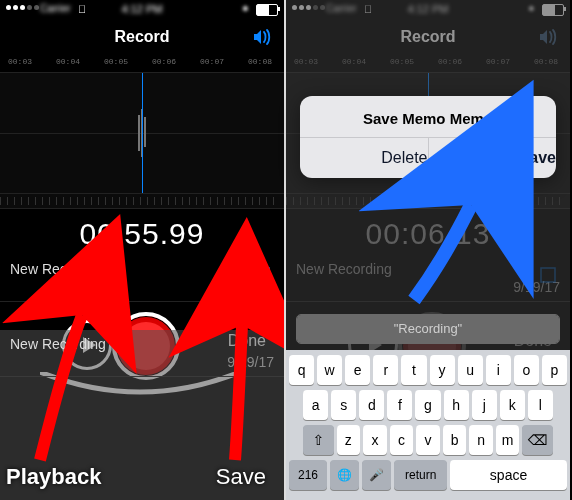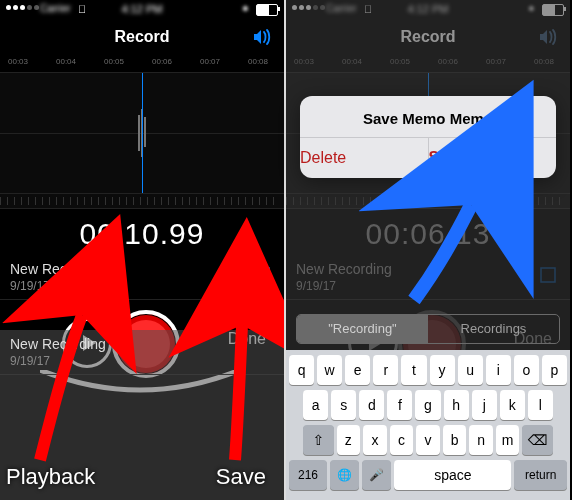--- a/index.html
+++ b/index.html
@@ -18,37 +18,37 @@
   .status .time{position:absolute;left:0;right:0;top:3px;text-align:center;filter:blur(2px);}
   .status .batt{position:absolute;right:6px;top:4px;width:20px;height:10px;border:1px solid #fff;border-radius:2px;}
   .status .batt::after{content:"";position:absolute;right:-3px;top:2px;width:2px;height:4px;background:#fff;}
   .status .batt i{display:block;height:100%;width:60%;background:#fff;}
   .status .bt{position:absolute;right:34px;top:2px;font-size:11px;filter:blur(1.5px);}
   
   .nav{position:relative;height:34px;text-align:center;color:#fff;}
   .nav .title{font-size:16px;font-weight:600;line-height:34px;}
   .nav .spk{position:absolute;right:10px;top:8px;color:#0a84ff;}
   
-  .ruler{position:relative;height:18px;color:#6b6b6b;font-size:8px;}
+  .ruler{position:relative;height:18px;color:#6b6b6b;font-size:8px;font-family:Liberation Mono, monospace;}
   .ruler span{position:absolute;top:3px;}
   
   .wave{position:relative;height:120px;background:#0b0b0b;border-top:1px solid #222;border-bottom:1px solid #222;}
   .wave .midline{position:absolute;left:0;right:0;top:50%;height:1px;background:#222;}
   .wave .cursor{position:absolute;left:50%;top:0;bottom:0;width:1px;background:#0a84ff;}
   .wave .blip{position:absolute;left:50%;top:30%;width:2px;height:40%;background:#777;transform:translateX(-1px);}
   .wave .blip.b2{left:calc(50% - 3px);height:30%;top:35%;}
   .wave .blip.b3{left:calc(50% + 3px);height:25%;top:37%;}
   .scrub{height:14px;background:#0b0b0b;border-bottom:1px solid #222;position:relative;}
   .scrub i{position:absolute;top:3px;width:1px;height:8px;background:#333;}
   
   .timer{text-align:center;color:#fff;font-size:30px;font-weight:300;padding:8px 0 4px;letter-spacing:1px;}
   
   .row{padding:6px 10px;color:#ddd;border-bottom:1px solid #222;}
   .row .name{font-size:14px;}
-  .row .date{font-size:12px;color:#888;margin-top:2px;}
+  .row .date{font-size:14px;color:#888;margin-top:2px;text-align:right;}
   .row .trim{position:absolute;right:12px;color:#0a84ff;}
   
   .controls{position:relative;height:90px;}
   .play{position:absolute;left:62px;top:18px;width:44px;height:44px;border:3px solid #fff;border-radius:50%;display:flex;align-items:center;justify-content:center;}
   .play svg{margin-left:3px;}
   .rec{position:absolute;left:50%;top:10px;width:60px;height:60px;margin-left:-30px;border:4px solid #fff;border-radius:50%;background:radial-gradient(circle,#ff0000 0%,#cc0000 80%);box-shadow:0 0 0 1px #000 inset;}
   .rec .inner{position:absolute;inset:6px;border-radius:50%;background:#ff2a2a;}
   .done{position:absolute;right:18px;top:30px;color:#fff;font-size:16px;}
   .done.dim{color:#7a7a7a;}
   
@@ -59,21 +59,21 @@
   
   .ann{position:absolute;color:#fff;font-size:22px;font-weight:400;text-shadow:0 0 4px #000;}
   
   .rdim{position:absolute;inset:0;background:rgba(60,60,60,0.55);}
   
   .modal{position:absolute;left:14px;right:14px;top:96px;background:#e8e8eb;border-radius:12px;box-shadow:0 4px 20px rgba(0,0,0,0.4);overflow:hidden;}
   .modal .mtitle{text-align:center;font-size:15px;font-weight:600;color:#000;padding:14px 10px 10px;}
   .modal .minput{margin:0 12px 12px;}
   .modal .minput input{width:100%;box-sizing:border-box;border:1px solid #bbb;background:#fff;font-size:13px;padding:5px 6px;color:#000;outline:none;}
   .modal .mbtns{display:flex;border-top:1px solid #c8c8cc;}
-  .modal .mbtns div{flex:1;text-align:left;padding:11px 0;color:#b91c1c;font-size:16px;}
+  .modal .mbtns div{flex:1;text-align:right;padding:11px 0;color:#0f172a;font-size:16px;}
   .modal .mbtns div+div{border-left:1px solid #c8c8cc;font-weight:600;}
   
   .seg{position:absolute;left:10px;right:10px;top:314px;height:28px;display:flex;border:1px solid #6a6a6a;border-radius:5px;overflow:hidden;font-size:13px;}
   .seg div{flex:1;text-align:center;line-height:28px;color:#9c9c9c;}
   .seg div.sel{background:#6a6a6a;color:#cfcfcf;}
   
   .kbd{position:absolute;left:0;right:0;bottom:0;height:150px;background:#d1d4d9;padding:5px 3px;box-sizing:border-box;}
   .krow{display:flex;gap:3px;margin-bottom:5px;justify-content:center;}
   .key{background:#fff;border-radius:4px;box-shadow:0 1px 0 #888;height:30px;line-height:30px;text-align:center;font-size:14px;color:#000;flex:1;min-width:0;}
   .key.fn{background:#acb1b9;color:#000;font-size:12px;}
@@ -162,21 +162,21 @@
         <i style="left: 217px;"></i>
         <i style="left: 224px;"></i>
         <i style="left: 231px;"></i>
         <i style="left: 238px;"></i>
         <i style="left: 245px;"></i>
         <i style="left: 252px;"></i>
         <i style="left: 259px;"></i>
         <i style="left: 266px;"></i>
         <i style="left: 273px;"></i>
       </div>
-    <div class="timer">00:10.99</div>
+    <div class="timer">00:55.99</div>
     <div class="row" style="position:relative">
       <div class="name">New Recording</div>
       <div class="date">9/19/17</div>
       <span class="trim" style="top:10px;">
         <svg width="20" height="20" viewBox="0 0 20 20">
             <rect x="3" y="3" width="14" height="14" stroke="#0a84ff" stroke-width="1.5" fill="none"></rect>
             <path d="M1 7h4M15 7h4M7 1v4M7 15v4" stroke="#0a84ff" stroke-width="1.5"></path>
           </svg>
       </span>
     </div>
@@ -203,21 +203,21 @@
 
     <svg style="position:absolute;left:0;top:0;width:284px;height:500px;pointer-events:none">
       <defs>
         <marker id="ahR" markerWidth="14" markerHeight="14" refX="3" refY="6" orient="auto">
           <path d="M0 0 L12 6 L0 12 L3 6 Z" fill="#ff0000"></path>
         </marker>
       </defs>
       <path d="M40 460 C 50 420, 65 360, 82 315" stroke="#ff0000" stroke-width="12" fill="none" marker-end="url(#ahR)"></path>
       <path d="M235 460 C 238 420, 240 370, 242 325" stroke="#ff0000" stroke-width="12" fill="none" marker-end="url(#ahR)"></path>
     </svg>
-    <div class="ann" style="left:6px;bottom:10px;">Playback</div>
+    <div class="ann" style="left:6px;bottom:10px;font-weight:bold;">Playback</div>
     <div class="ann" style="right:18px;bottom:10px;">Save</div>
   </div>
 
   <div class="divider"></div>
 
   <div class="panel right">
     <div class="status">
       <div class="dots">
           <span></span>
           <span></span>
@@ -318,21 +318,20 @@
       <div class="rec" style="filter:grayscale(40%) brightness(50%);border-color:#777">
           <div class="inner"></div>
         </div>
       <div class="done dim">Done</div>
     </div>
 
     <div class="rdim"></div>
 
     <div class="seg">
       <div class="sel">"Recording"</div>
-      <div>Recordings</div>
     </div>
 
     <div class="modal">
       <div class="mtitle">Save Memo Memo</div>
       <div class="mbtns">
         <div>Delete</div>
         <div>Save</div>
       </div>
     </div>
 
@@ -368,22 +367,22 @@
           <div class="key">v</div>
           <div class="key">b</div>
           <div class="key">n</div>
           <div class="key">m</div>
           <div class="key bksp">⌫</div>
         </div>
       <div class="krow">
         <div class="key fn" style="flex:1.3">216</div>
         <div class="key fn">🌐</div>
         <div class="key fn">🎤</div>
+        <div class="key fn" style="flex:1.8">return</div>
         <div class="key space">space</div>
-        <div class="key fn" style="flex:1.8">return</div>
       </div>
     </div>
 
     <svg style="position:absolute;left:0;top:0;width:284px;height:500px;pointer-events:none">
       <defs>
         <marker id="ahB" markerWidth="16" markerHeight="16" refX="4" refY="7" orient="auto">
           <path d="M0 0 L14 7 L0 14 L4 7 Z" fill="#1e6dff"></path>
         </marker>
       </defs>
       <path d="M128 300 C 150 270, 170 235, 185 205" stroke="#1e6dff" stroke-width="14" fill="none" marker-end="url(#ahB)"></path>

